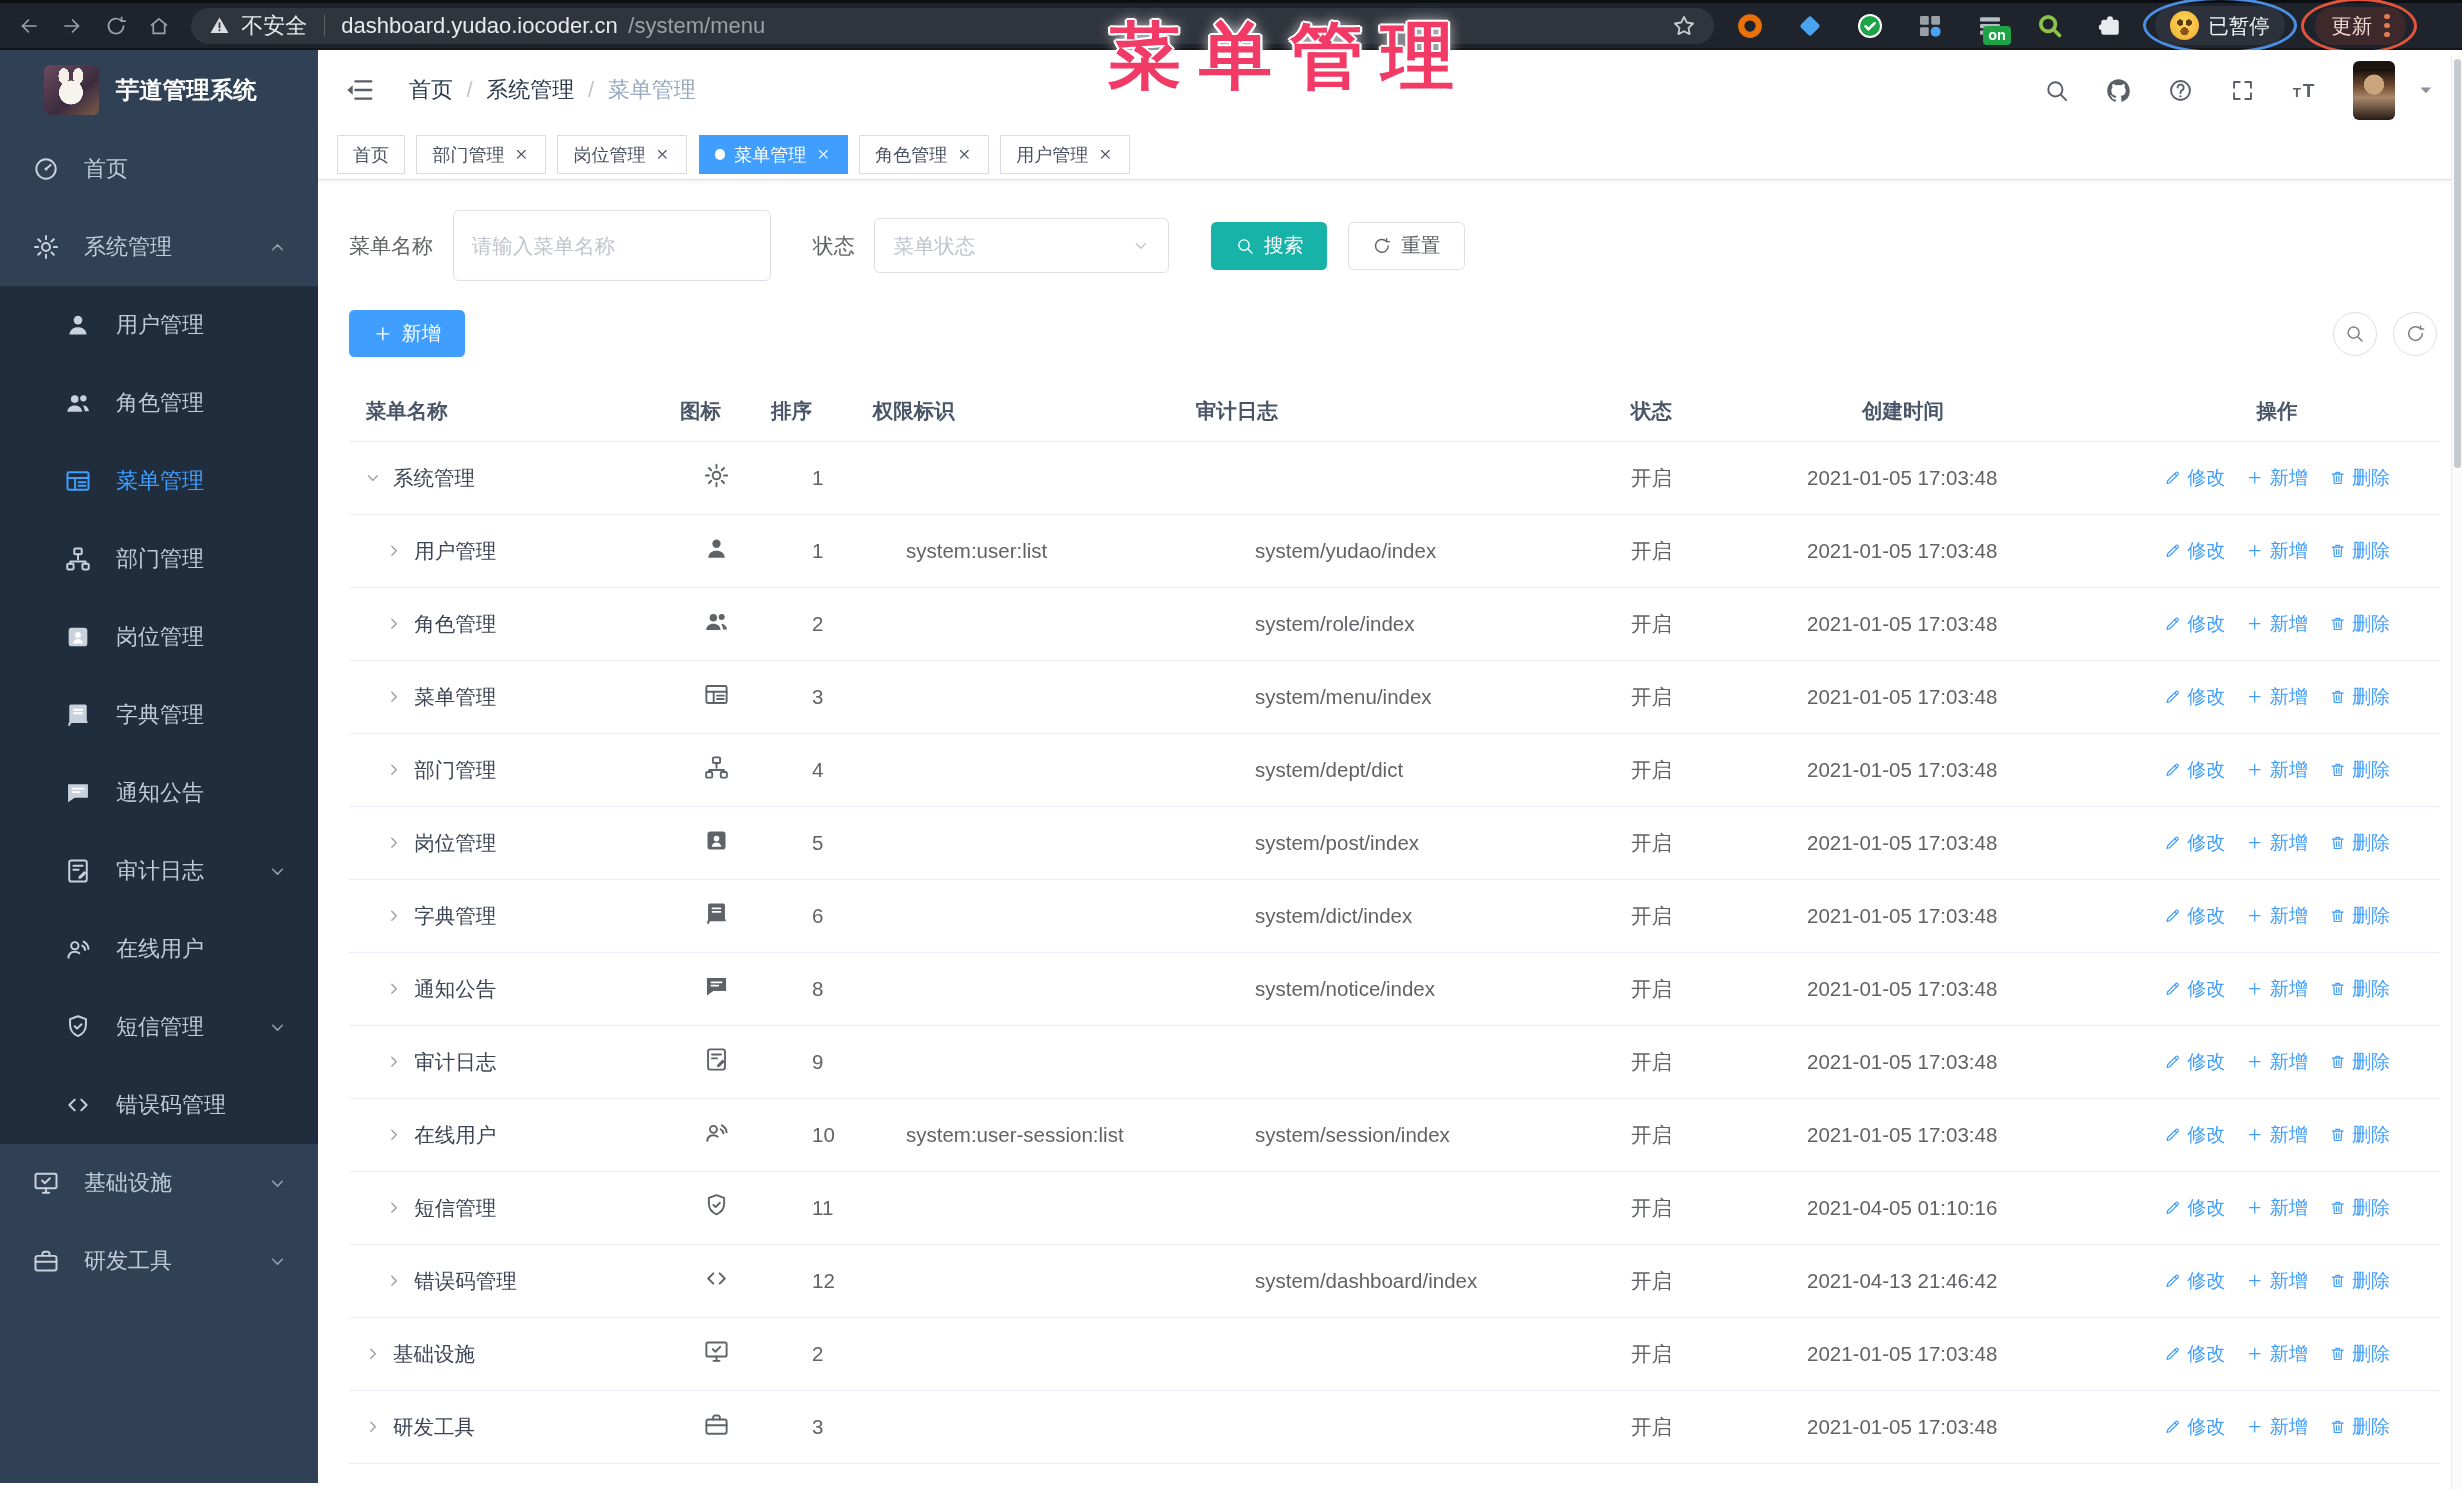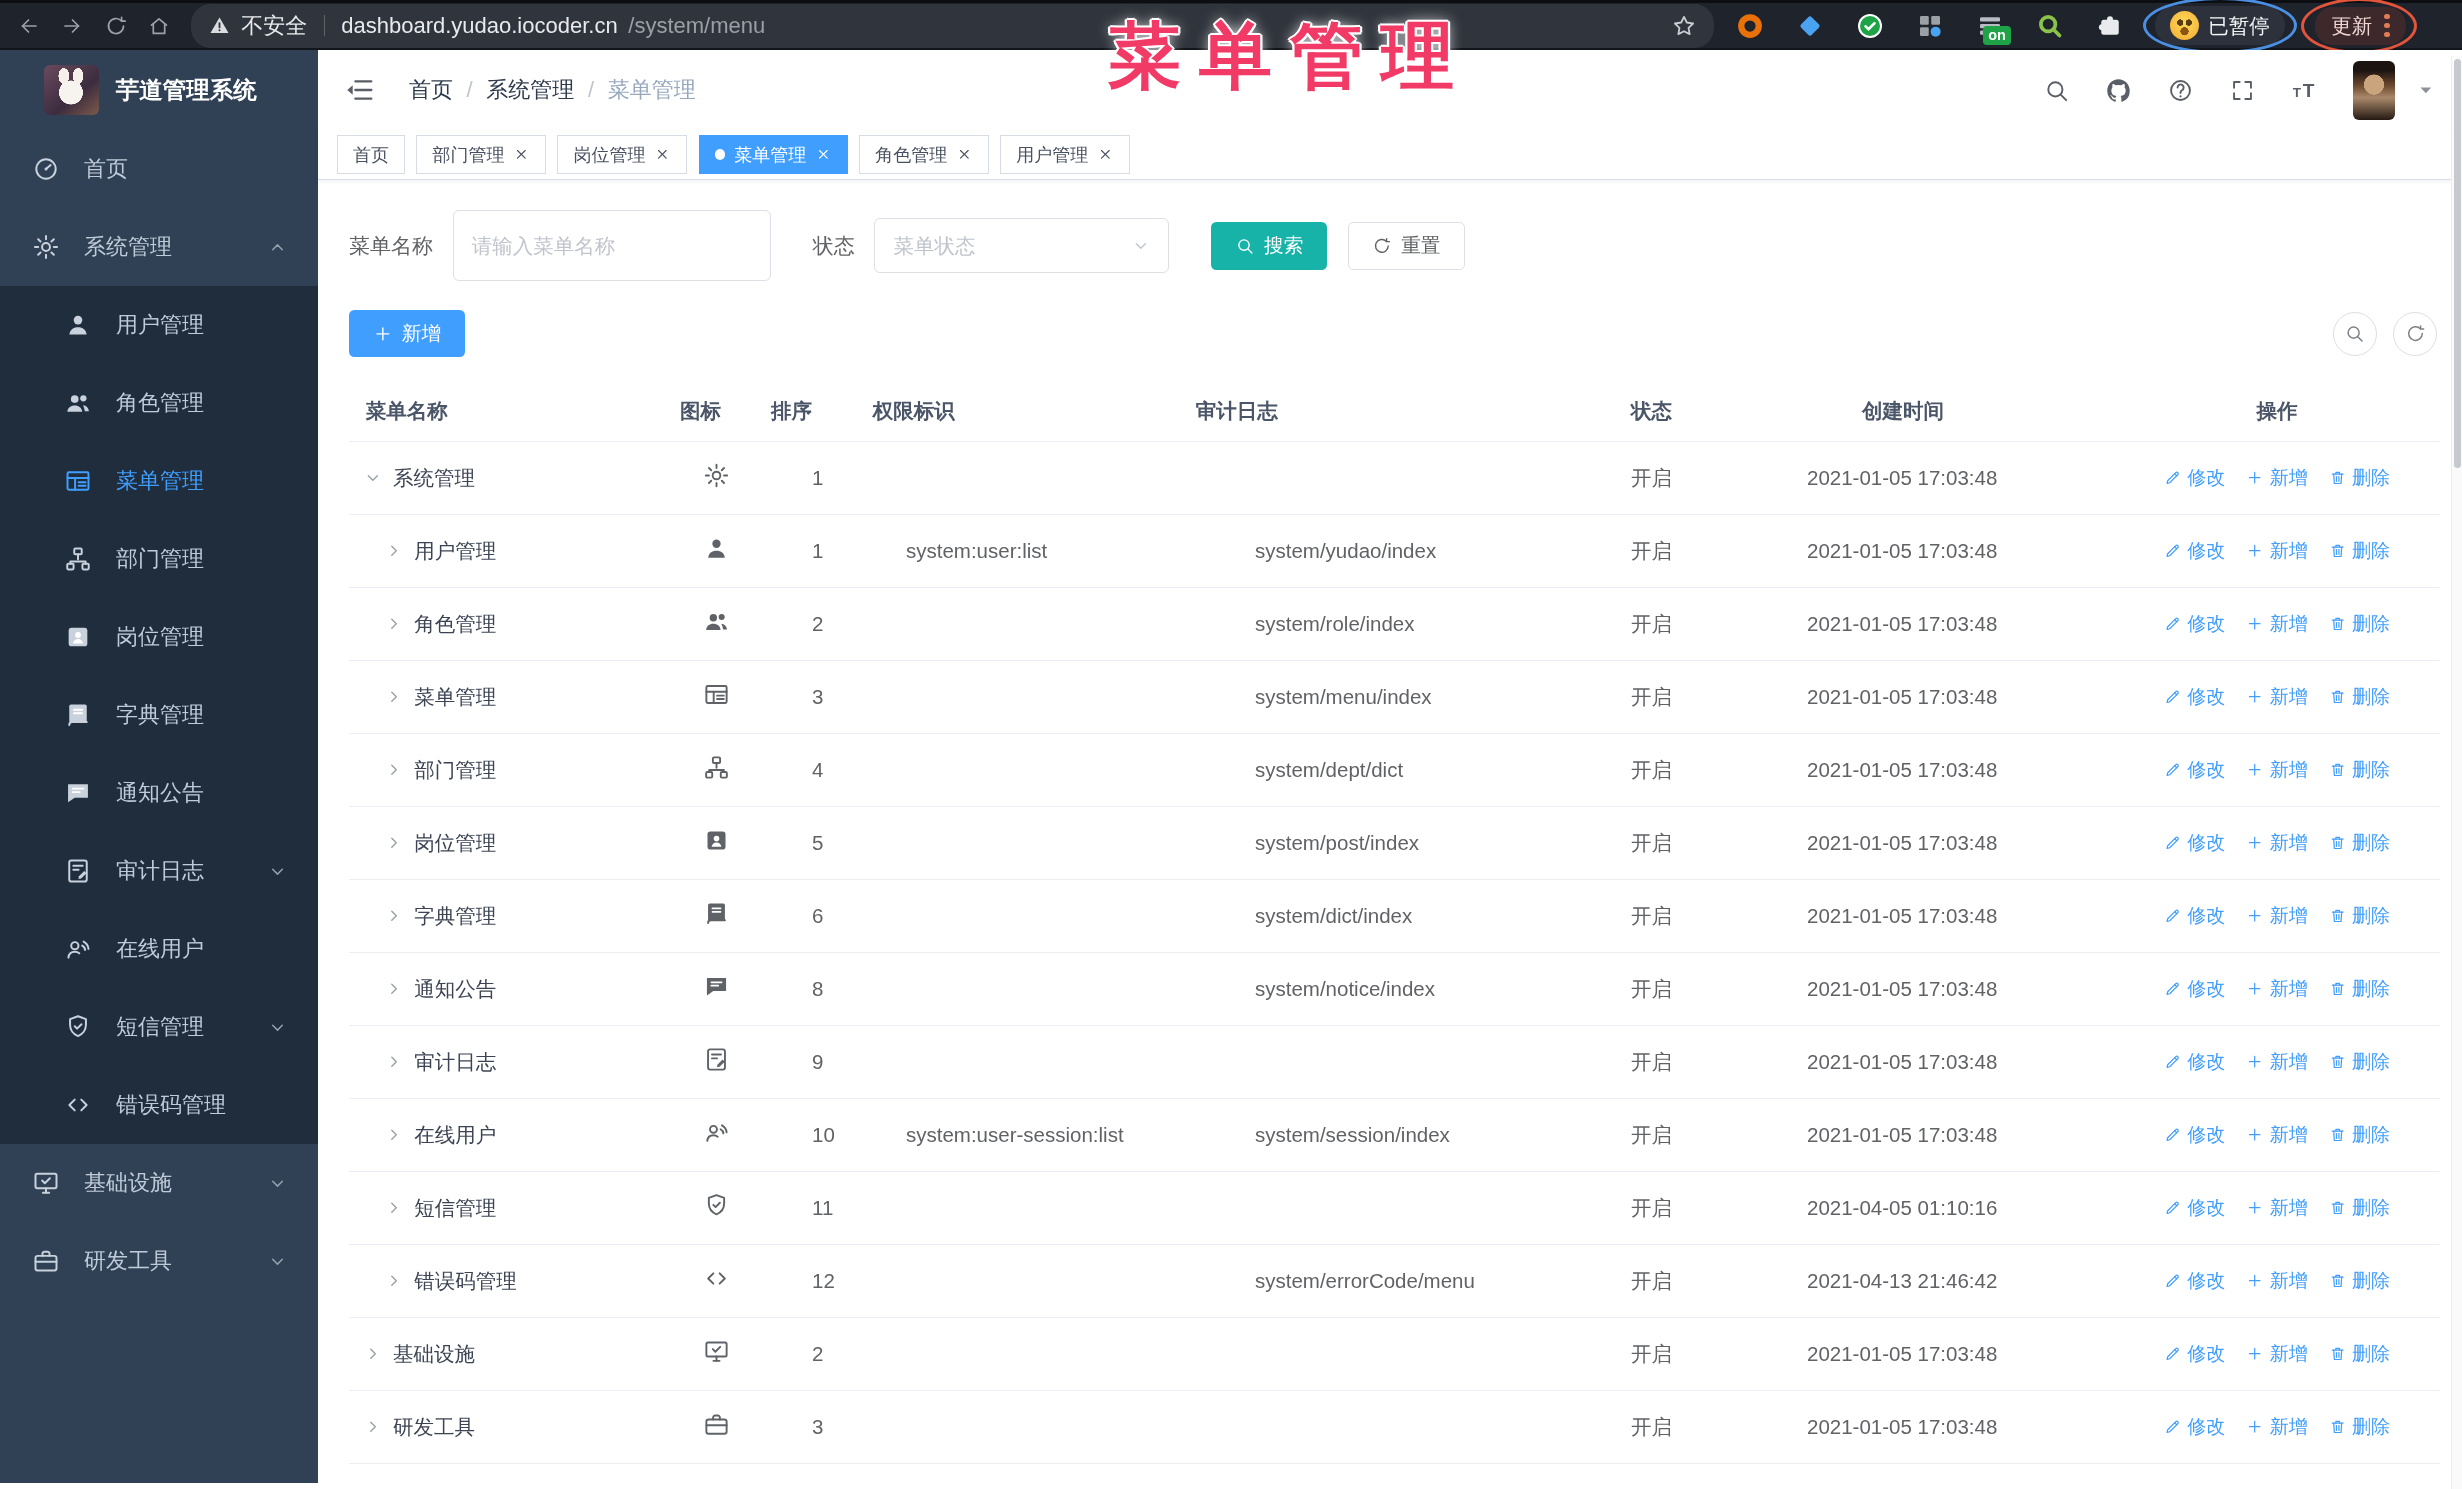--- a/index.html
+++ b/index.html
@@ -9,21 +9,21 @@
 
   .ico { display:inline-flex; align-items:center; justify-content:center; }
   .ico svg { width:100%; height:100%; display:block; }
 
   
   .browser-bar { height:50px; background:#1f232b; border-top:3.8px solid #0c0e12; border-bottom:2.3px solid #121519;
                  display:flex; align-items:center; padding:0 12px; gap:7.6px; }
   .b-nav { display:flex; align-items:center; gap:10.6px; margin-right:7.6px; }
   .b-btn { width:33px; height:33px; color:#9aa3ad; }
   .b-btn svg { width:24px; height:24px; margin:4.5px; }
-  .addr { width:1523px; height:44px; background:#30343c; border-radius:19.7px; display:flex; align-items:center;
+  .addr { width:1523px; height:36px; background:#30343c; border-radius:19.7px; display:flex; align-items:center;
           padding:0 16.7px; color:#e8eaed; font-size:22px; gap:10.6px; }
   .addr .warn { width:23px; height:23px; color:#dadce0; }
   .addr .sec { color:#e8eaed; }
   .addr .div { width:0.8px; height:21px; background:#5f6368; margin:0 6px; }
   .addr .host { color:#e8eaed; }
   .addr .path { color:#9aa0a6; }
   .addr .star { margin-left:auto; width:26px; height:26px; color:#c7cbd1; }
   .ext-row { display:flex; align-items:center; gap:30px; margin-left:13.6px; }
   .ext { width:30px; height:30px; position:relative; }
   .ext.stacked .on-badge { position:absolute; right:-6px; bottom:-4.5px; background:#1ea446; color:#fff;
@@ -1436,21 +1436,21 @@
                 <div class="cell c-icon"><span class="ico t-ico">
                     <svg viewBox="0 0 24 24">
                       <g stroke="currentColor" stroke-width="1.7" fill="none" stroke-linecap="round" stroke-linejoin="round">
                         <path d="M9.2 7.4L4.6 12l4.6 4.6"></path>
                         <path d="M14.8 7.4l4.6 4.6-4.6 4.6"></path>
                       </g>
                     </svg>
                   </span></div>
                 <div class="cell c-sort">12</div>
                 <div class="cell c-perm"></div>
-                <div class="cell c-path">system/errorCode/menu</div>
+                <div class="cell c-path">system/dashboard/index</div>
                 <div class="cell c-status">开启</div>
                 <div class="cell c-time">2021-04-13 21:46:42</div>
                 <div class="cell c-ops">
                   <a class="op">
                     <span class="ico op-ico">
                       <svg viewBox="0 0 24 24">
                         <g stroke="currentColor" stroke-width="1.7" fill="none" stroke-linecap="round" stroke-linejoin="round">
                           <path d="M4.2 19.8l.9-3.6L16.3 5a1.9 1.9 0 0 1 2.7 0l.1.1a1.9 1.9 0 0 1 0 2.7L7.9 19z"></path>
                           <path d="M14.8 6.5l2.8 2.8"></path>
                         </g>

